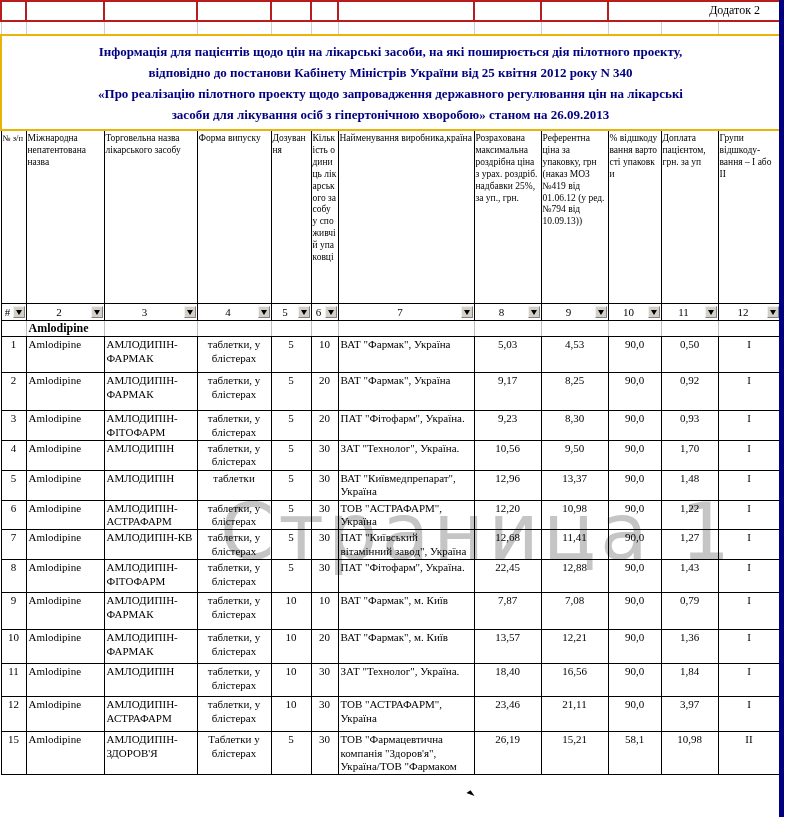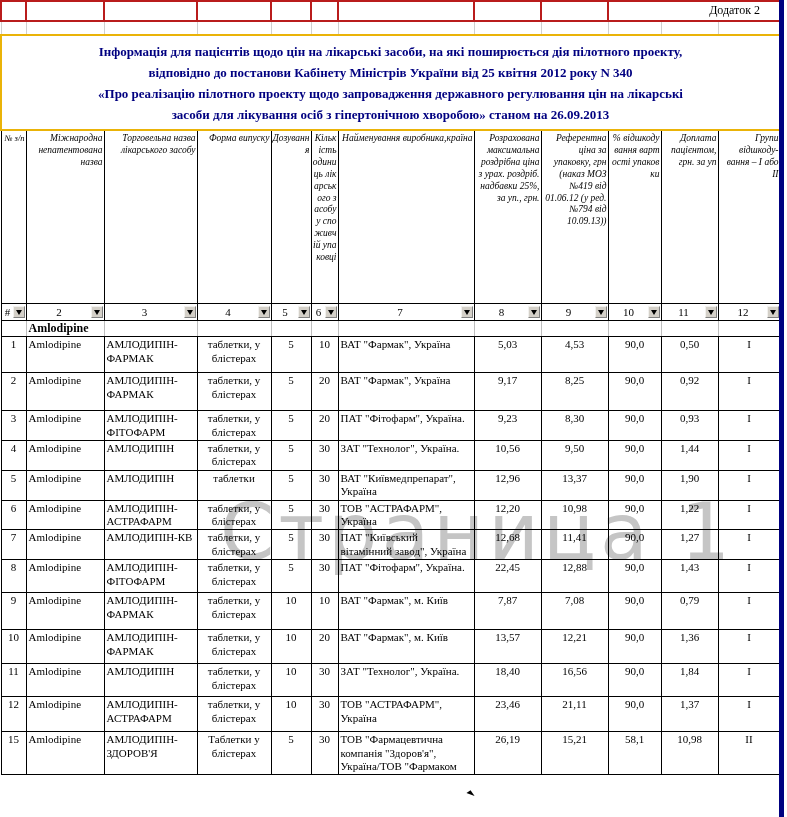--- a/index.html
+++ b/index.html
@@ -16,21 +16,21 @@
   .grid-top2 td{border:1px solid #cfcfcf;height:12px;}
   .appendix-cell{font-size:12px;text-align:right;padding:1px 19px 0 0 !important;color:#000;}
 
   
   .title-cell{border:2px solid #eab308;height:93px;}
   .title-inner{padding:5px 8px 4px 8px;text-align:center;font-weight:bold;
     color:#000080;font-size:13px;line-height:1.62;}
 
   
   .hdr td{border:1px solid #000;border-top:2px solid #000;height:168px;
-    font-size:9.5px;line-height:1.25;text-align:right;padding:2px 1px;font-style:italic;}
+    font-size:9.5px;line-height:1.25;text-align:left;padding:2px 1px;}
   .hdr .brk{word-break:break-all;}
 
   
   .flt td{border:1px solid #000;height:16px;}
   .fcell{display:flex;align-items:center;justify-content:space-between;padding:1px 1px;height:14px;}
   .fnum{flex:1;text-align:center;font-size:11px;line-height:12px;}
   .dd-btn{flex:0 0 auto;width:12px;height:12px;background:#d4d0c8;
     border:1px solid #808080;border-top-color:#f2f1ee;border-left-color:#f2f1ee;
     display:flex;align-items:center;justify-content:center;box-sizing:border-box;cursor:default;padding:0;}
   .dd-tri{width:0;height:0;border-left:3px solid transparent;border-right:3px solid transparent;border-top:5px solid #000;}
@@ -316,36 +316,36 @@
       <td class="c-center">4</td>
       <td class="c-left">Amlodipine</td>
       <td class="c-left">АМЛОДИПІН</td>
       <td class="c-center">таблетки, у блістерах</td>
       <td class="c-center">5</td>
       <td class="c-center">30</td>
       <td class="c-left">ЗАТ "Технолог", Україна.</td>
       <td class="c-center">10,56</td>
       <td class="c-center">9,50</td>
       <td class="c-center">90,0</td>
-      <td class="c-center">1,44</td>
+      <td class="c-center">1,70</td>
       <td class="c-center">I</td>
     </tr>
 
     <tr>
       <td class="c-center">5</td>
       <td class="c-left">Amlodipine</td>
       <td class="c-left">АМЛОДИПІН</td>
       <td class="c-center">таблетки</td>
       <td class="c-center">5</td>
       <td class="c-center">30</td>
       <td class="c-left">ВАТ "Київмедпрепарат", Україна</td>
       <td class="c-center">12,96</td>
       <td class="c-center">13,37</td>
       <td class="c-center">90,0</td>
-      <td class="c-center">1,90</td>
+      <td class="c-center">1,48</td>
       <td class="c-center">I</td>
     </tr>
 
     <tr>
       <td class="c-center">6</td>
       <td class="c-left">Amlodipine</td>
       <td class="c-left">АМЛОДИПІН-АСТРАФАРМ</td>
       <td class="c-center">таблетки, у блістерах</td>
       <td class="c-center">5</td>
       <td class="c-center">30</td>
@@ -436,21 +436,21 @@
       <td class="c-center">12</td>
       <td class="c-left">Amlodipine</td>
       <td class="c-left">АМЛОДИПІН-АСТРАФАРМ</td>
       <td class="c-center">таблетки, у блістерах</td>
       <td class="c-center">10</td>
       <td class="c-center">30</td>
       <td class="c-left">ТОВ "АСТРАФАРМ", Україна</td>
       <td class="c-center">23,46</td>
       <td class="c-center">21,11</td>
       <td class="c-center">90,0</td>
-      <td class="c-center">1,37</td>
+      <td class="c-center">3,97</td>
       <td class="c-center">I</td>
     </tr>
 
 
 
     <tr>
       <td class="c-center">15</td>
       <td class="c-left">Amlodipine</td>
       <td class="c-left">АМЛОДИПІН-ЗДОРОВ'Я</td>
       <td class="c-center">Таблетки у блістерах</td>

